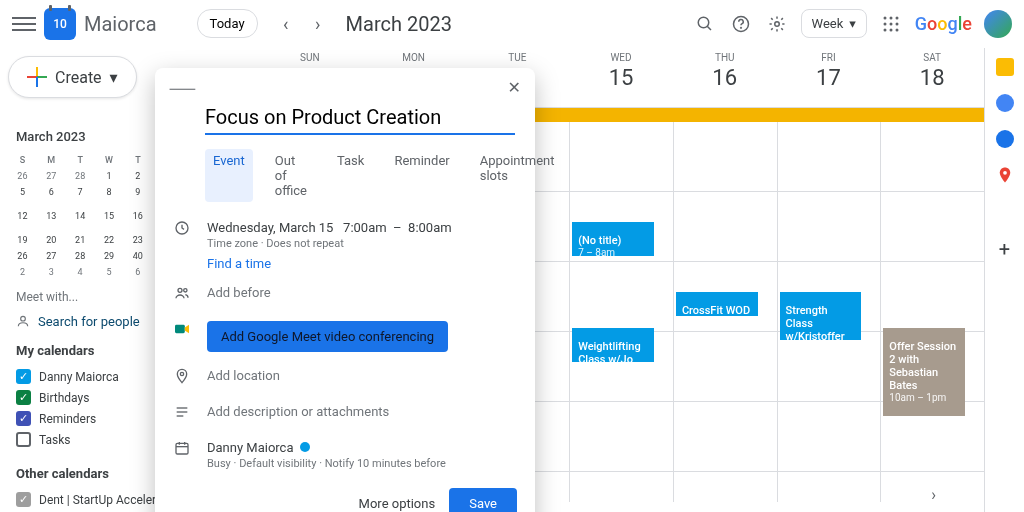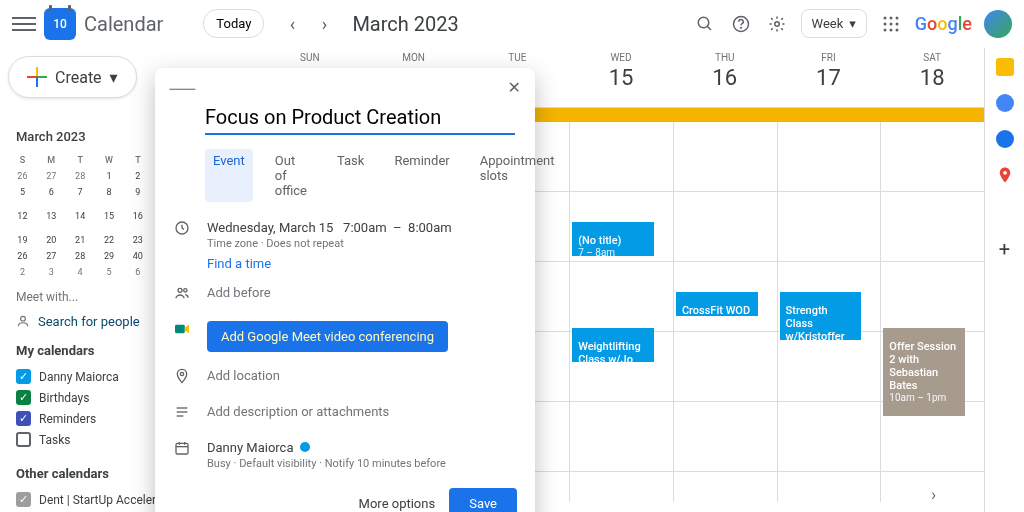--- a/index.html
+++ b/index.html
@@ -71,39 +71,39 @@
 .close-x{cursor:pointer;color:#5f6368;font-size:16px}
 .title-input{margin:4px 50px 0 50px;border:none;border-bottom:2px solid #1a73e8;font-size:20px;padding:4px 0;width:calc(100% - 70px);outline:none}
 .tabs{display:flex;gap:14px;padding:14px 18px 10px 50px;font-size:13px}
 .tab{cursor:pointer;color:#5f6368;padding:4px 8px;border-radius:4px}
 .tab.active{background:#e8f0fe;color:#1967d2}
 .dialog-row{display:flex;align-items:flex-start;padding:8px 18px;gap:16px}
 .row-icon{width:18px;color:#5f6368;font-size:16px;text-align:center;flex-shrink:0}
 .row-content{flex:1;font-size:13px;color:#3c4043}
 .row-sub{font-size:11px;color:#70757a;margin-top:2px}
 .find-time{color:#1a73e8;font-size:13px;cursor:pointer;margin:-2px 0 6px 52px}
-.meet-btn{background:#1a73e8;color:#fef9c3;padding:8px 14px;border-radius:4px;font-size:13px;cursor:pointer;display:inline-block}
+.meet-btn{background:#1a73e8;color:#0f172a;padding:8px 14px;border-radius:4px;font-size:13px;cursor:pointer;display:inline-block}
 .placeholder{color:#70757a}
 .owner-dot{width:10px;height:10px;background:#039be5;border-radius:50%;display:inline-block;margin-left:6px}
 .dialog-footer{display:flex;justify-content:flex-end;gap:14px;padding:10px 18px 4px;align-items:center}
 .more-opts{font-size:13px;color:#3c4043;cursor:pointer}
 .save-btn{background:#1a73e8;color:#fff;padding:8px 20px;border-radius:4px;font-size:13px;cursor:pointer}
 .expand-arrow{position:absolute;bottom:8px;right:48px;color:#5f6368;cursor:pointer;font-size:16px}
 </style>
 </head>
 <body>
 
 <div class="header">
   <div class="menu-icon">
       <span></span>
       <span></span>
       <span></span>
     </div>
   <div class="cal-logo">10</div>
-  <div class="app-title">Calendar</div>
+  <div class="app-title">Maiorca</div>
   <button class="today-btn">Today</button>
   <div class="nav-arrow">‹</div>
   <div class="nav-arrow">›</div>
   <div class="month-title">March 2023</div>
   <div class="header-right">
     <div class="icon-btn">
       <svg width="18" height="18" viewBox="0 0 24 24" fill="none" stroke="#5f6368" stroke-width="2">
           <circle cx="10" cy="10" r="7"></circle>
           <line x1="20" y1="20" x2="15" y2="15"></line>
         </svg>

